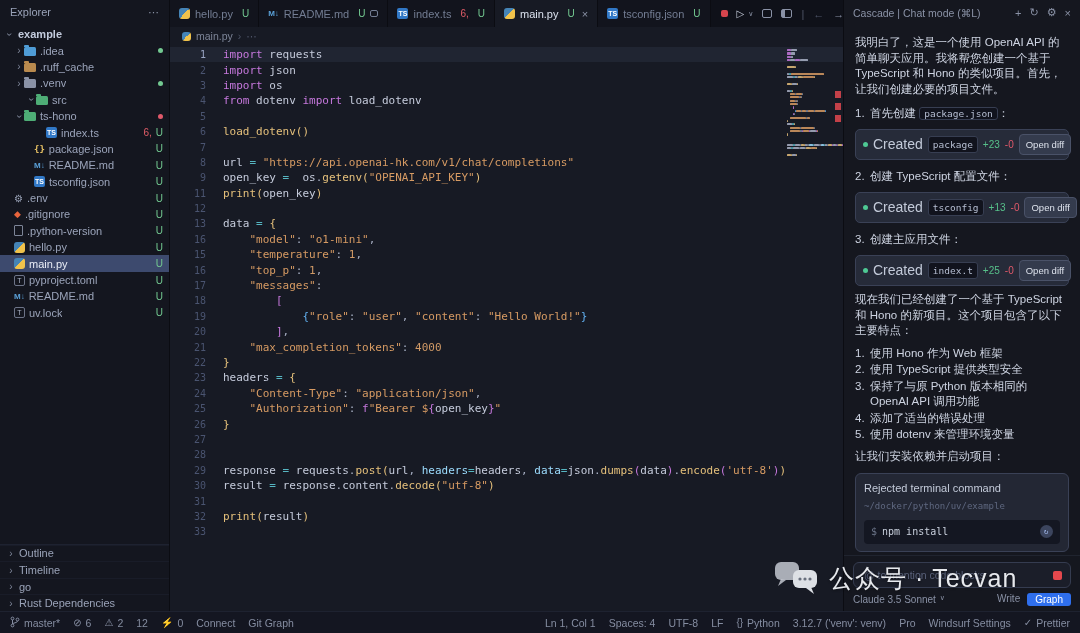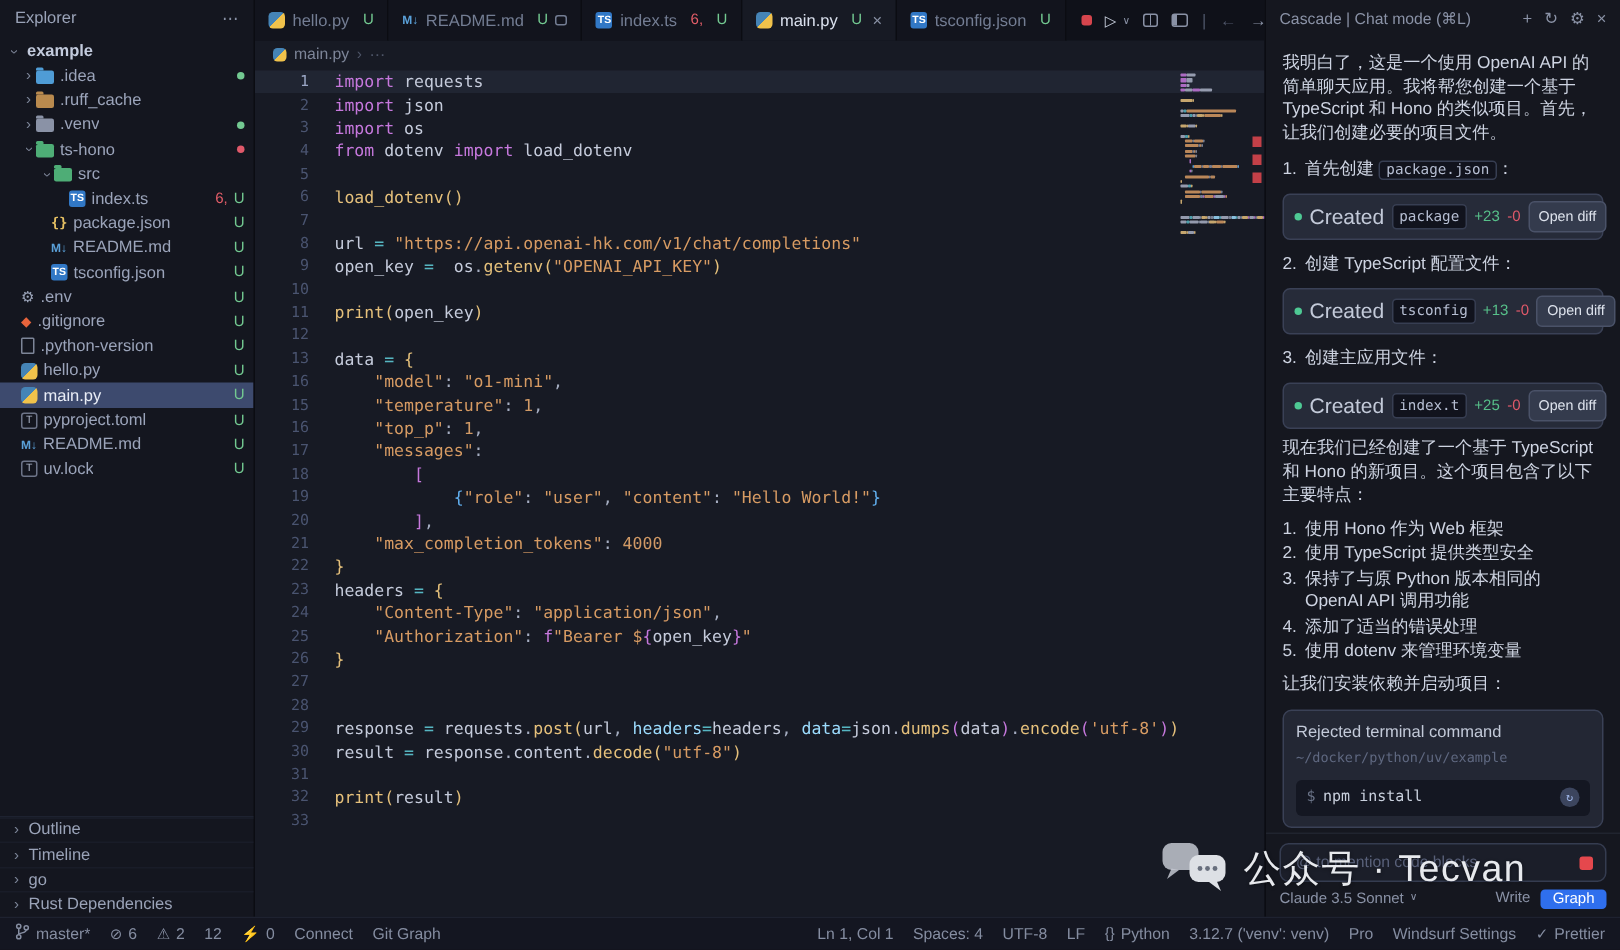--- a/index.html
+++ b/index.html
@@ -147,32 +147,32 @@
           <span class="lbl">.ruff_cache</span>
           <span class="spc"></span>
         </div>
         <div class="tree-row" style="padding-left: 14px;">
           <span class="chev">›</span>
           <span class="ic ic-folder" style="background: rgb(138, 146, 166);"></span>
           <span class="lbl">.venv</span>
           <span class="spc"></span>
           <span class="git-dot" style="background: rgb(115, 201, 145);"></span>
         </div>
-        <div class="tree-row" style="padding-left: 14px;">
-          <span class="chev down">›</span>
-          <span class="ic ic-folder" style="background: rgb(78, 173, 118);"></span>
-          <span class="lbl">ts-hono</span>
-          <span class="spc"></span>
-          <span class="git-dot" style="background: rgb(224, 89, 106);"></span>
-        </div>
         <div class="tree-row" style="padding-left: 26px;">
           <span class="chev down">›</span>
           <span class="ic ic-folder" style="background: rgb(78, 173, 118);"></span>
           <span class="lbl">src</span>
           <span class="spc"></span>
+        </div>
+        <div class="tree-row" style="padding-left: 14px;">
+          <span class="chev down">›</span>
+          <span class="ic ic-folder" style="background: rgb(78, 173, 118);"></span>
+          <span class="lbl">ts-hono</span>
+          <span class="spc"></span>
+          <span class="git-dot" style="background: rgb(224, 89, 106);"></span>
         </div>
         <div class="tree-row" style="padding-left: 46px;">
           <span class="ic ic-ts">TS</span>
           <span class="lbl">index.ts</span>
           <span class="spc"></span>
           <span class="badge-err">6,</span>
           <span class="badge-u">U</span>
         </div>
         <div class="tree-row" style="padding-left: 34px;">
           <span class="ic ic-json">{}</span>
@@ -341,24 +341,20 @@
             <span class="ln">7</span>
             <span class="lt"></span>
           </div>
           <div class="cl">
             <span class="ln">8</span>
             <span class="lt"><span class="tk-vr">url</span><span class="tk-op"> = </span><span class="tk-str">"https://api.openai-hk.com/v1/chat/completions"</span></span>
           </div>
           <div class="cl">
             <span class="ln">9</span>
             <span class="lt"><span class="tk-vr">open_key</span><span class="tk-op"> =  </span><span class="tk-vr">os</span><span class="tk-pn">.</span><span class="tk-fn">getenv</span><span class="tk-br1">(</span><span class="tk-str">"OPENAI_API_KEY"</span><span class="tk-br1">)</span></span>
-          </div>
-          <div class="cl">
-            <span class="ln">10</span>
-            <span class="lt"></span>
           </div>
           <div class="cl">
             <span class="ln">11</span>
             <span class="lt"><span class="tk-fn">print</span><span class="tk-br1">(</span><span class="tk-vr">open_key</span><span class="tk-br1">)</span></span>
           </div>
           <div class="cl">
             <span class="ln">12</span>
             <span class="lt"></span>
           </div>
           <div class="cl">

